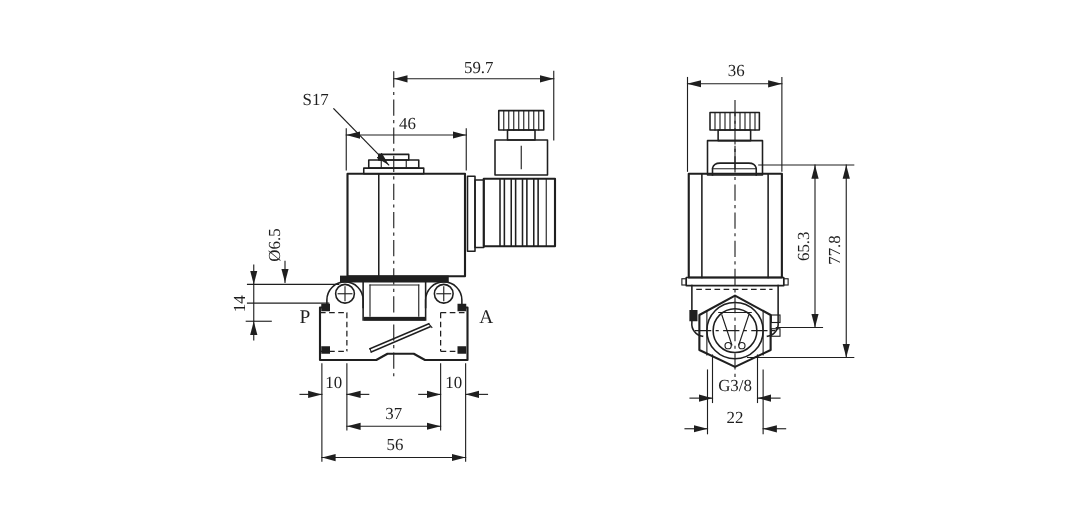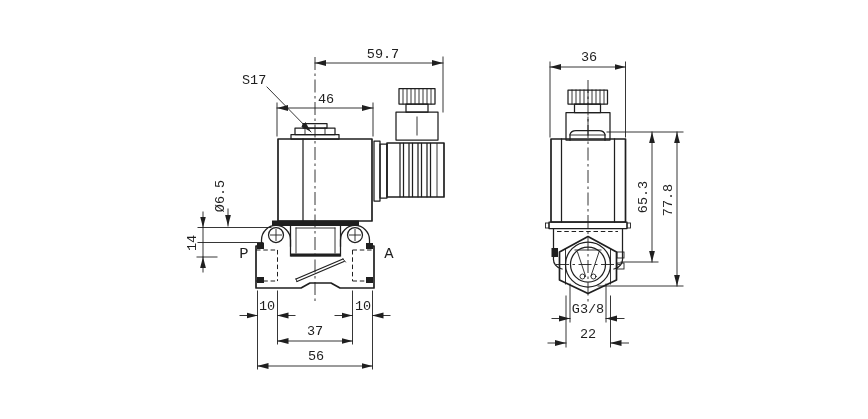--- a/index.html
+++ b/index.html
@@ -1,18 +1,18 @@
 <!DOCTYPE html>
 <html style="--ln: #1f1f1f; --bg: #ffffff;"><head>
 <meta charset="utf-8">
 <style>
   :root{ --ln:#1f1f1f; --bg:#ffffff; }
   html,body{margin:0;padding:0;background:#fff;}
   .canvas{position:relative;width:868px;height:419px;background:var(--bg);overflow:hidden;
-          font-family:Liberation Mono, monospace;}
+          font-family:Liberation Serif, serif;}
   svg{position:absolute;left:0;top:0;}
   
   .ol{fill:none;stroke:var(--ln);stroke-width:1.7;stroke-linejoin:round;stroke-linecap:square;}
   .ml{fill:none;stroke:var(--ln);stroke-width:1.25;stroke-linejoin:round;stroke-linecap:square;}
   .tl{fill:none;stroke:var(--ln);stroke-width:0.9;stroke-linecap:square;}
   .cl{fill:none;stroke:var(--ln);stroke-width:0.9;stroke-dasharray:13 3.5 2.5 3.5;}
   .hd{fill:none;stroke:var(--ln);stroke-width:1;stroke-dasharray:4.5 2.8;}
   .dk{fill:var(--ln);stroke:none;}
   text{fill:var(--ln);font-size:13.5px;}
   .port{font-size:15.5px;}

